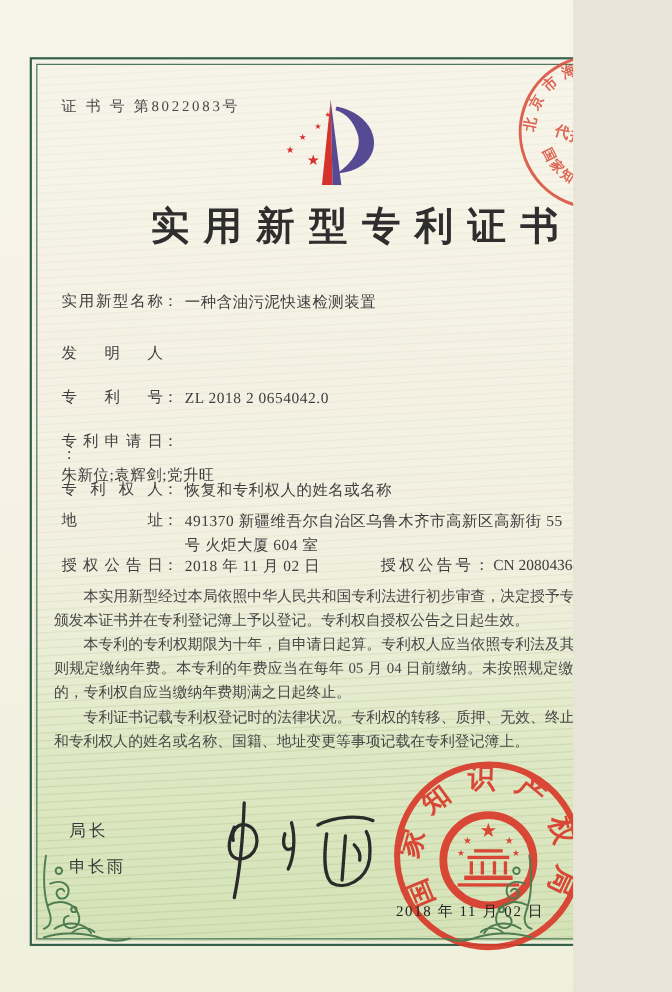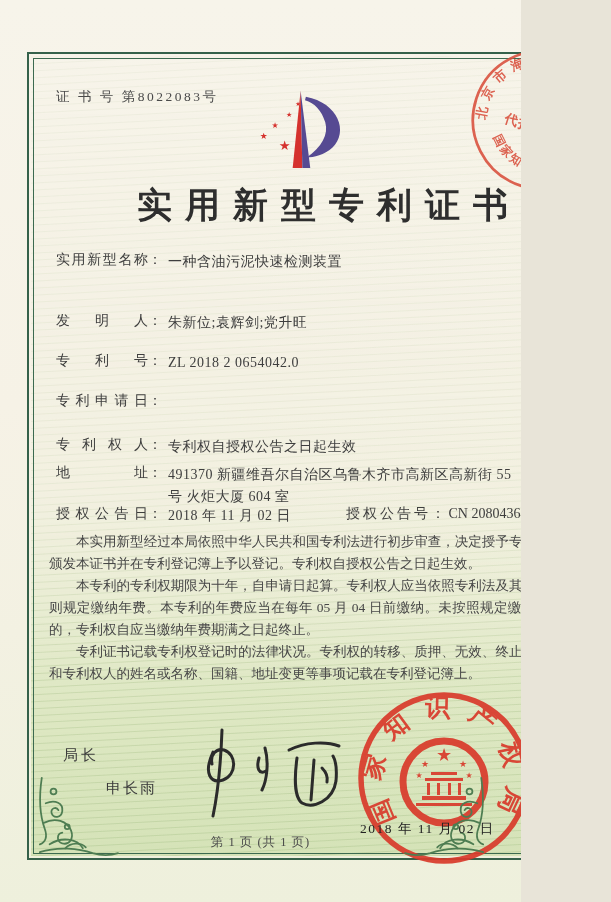--- a/index.html
+++ b/index.html
@@ -38,31 +38,31 @@
   .title{
     position:absolute; left:0; top:182px; width:100%; text-align:right;
     font-size:35px; font-weight:bold; letter-spacing:13px; text-indent:13px;
     color:#2e2e2e; z-index:2;
   }
 
   .field{ position:absolute; left:56px; font-size:14px; color:#3e3e3e; z-index:2; display:flex; align-items:flex-start;}
   .flabel{ display:inline-block; width:92px; text-align:justify; text-align-last:justify; flex:0 0 92px;}
   .fcolon{ flex:0 0 auto; margin-right:6px;}
   .fvalue{ letter-spacing:.5px; max-width:400px; line-height:22px;}
-  .f-name{top:251px;} .f-inv{top:312px;} .f-pno{top:352px;} .f-fdate{top:392px;}
+  .f-name{top:265px;} .f-inv{top:312px;flex-direction:column;} .f-pno{top:352px;} .f-fdate{top:392px;}
   .f-pat{top:436px;} .f-addr{top:464px;} .f-grant{top:505px; width:500px;}
   .grant-right{ position:absolute; left:290px; top:0; white-space:nowrap;}
   .grant-right .flabel2{letter-spacing:3px;}
 
   .paras{ position:absolute; left:49px; top:531px; width:514px; z-index:2;
     font-size:13.5px; line-height:22px; text-align:justify; color:#474747;}
   .paras p{ text-indent:2em; }
 
   .director{ position:absolute; left:63px; top:746px; font-size:15px; letter-spacing:3px; color:#3a3a3a; z-index:3;}
-  .director .dname{ margin-top:14px; letter-spacing:2px;margin-left:43px;}
+  .director .dname{ margin-top:14px; letter-spacing:2px;}
   .signature{ position:absolute; left:185px; top:720px; width:170px; height:100px; z-index:3;}
 
   .seal{ position:absolute; left:352px; top:686px; width:184px; height:184px; z-index:2; opacity:.92;}
   .seal-date{ position:absolute; left:360px; top:820px; font-size:13.5px; letter-spacing:1.5px; color:#222; z-index:4; white-space:nowrap;}
 
   .tax-stamp{ position:absolute; left:468px; top:46px; width:148px; height:148px; z-index:5;
     transform:rotate(18deg); opacity:.88;}
 
   .footer{ position:absolute; left:0; top:834px; width:100%; text-align:center;
     font-size:12.5px; letter-spacing:1px; color:#4a4a4a; z-index:2;}
@@ -112,21 +112,21 @@
       <span class="fcolon">：</span>
     <span class="fvalue">ZL 2018 2 0654042.0</span>
   </div>
   <div class="field f-fdate">
     <span class="flabel">专利申请日</span>
       <span class="fcolon">：</span>
   </div>
   <div class="field f-pat">
     <span class="flabel">专利权人</span>
       <span class="fcolon">：</span>
-    <span class="fvalue">专利权自授权公告之日起生效</span>
+    <span class="fvalue">恢复和专利权人的姓名或名称</span>
   </div>
   <div class="field f-addr">
     <span class="flabel">地址</span>
       <span class="fcolon">：</span>
     <span class="fvalue">491370 新疆维吾尔自治区乌鲁木齐市高新区高新街 55 号 火炬大厦 604 室</span>
   </div>
   <div class="field f-grant">
     <span class="flabel">授权公告日</span>
       <span class="fcolon">：</span>
     <span class="fvalue">2018 年 11 月 02 日</span>
@@ -222,15 +222,14 @@
       <path d="M14,32 C24,28 32,32 31,40 C30,47 22,48 20,42 C19,37 25,35 27,39"></path>
       <path d="M12,52 C24,46 36,50 40,60 C43,68 38,75 31,73 C25,71 25,63 31,62"></path>
       <path d="M18,74 C30,66 46,68 52,78"></path>
       <path d="M8,82 C26,76 48,78 62,83 C72,86 82,85 88,83"></path>
       <path d="M34,78 C40,72 50,72 55,77"></path>
       <circle cx="22" cy="20" r="3"></circle>
       <circle cx="36" cy="56" r="2.5"></circle>
     </g>
   </svg>
 
-  <div class="footer">第 1 页 (共 1 页)</div>
 
 </div>
 
 </body></html>

